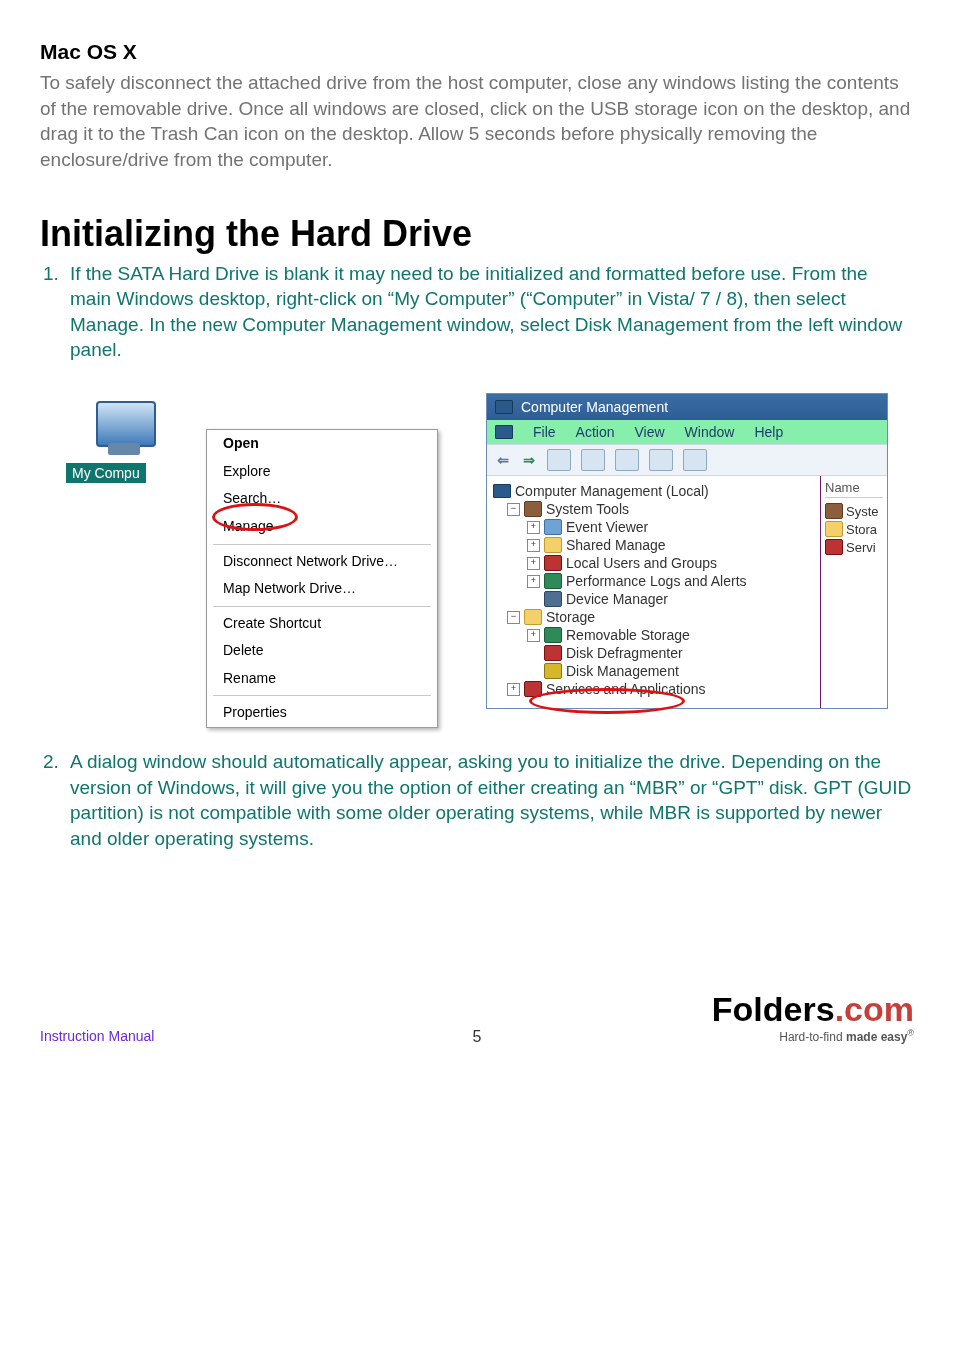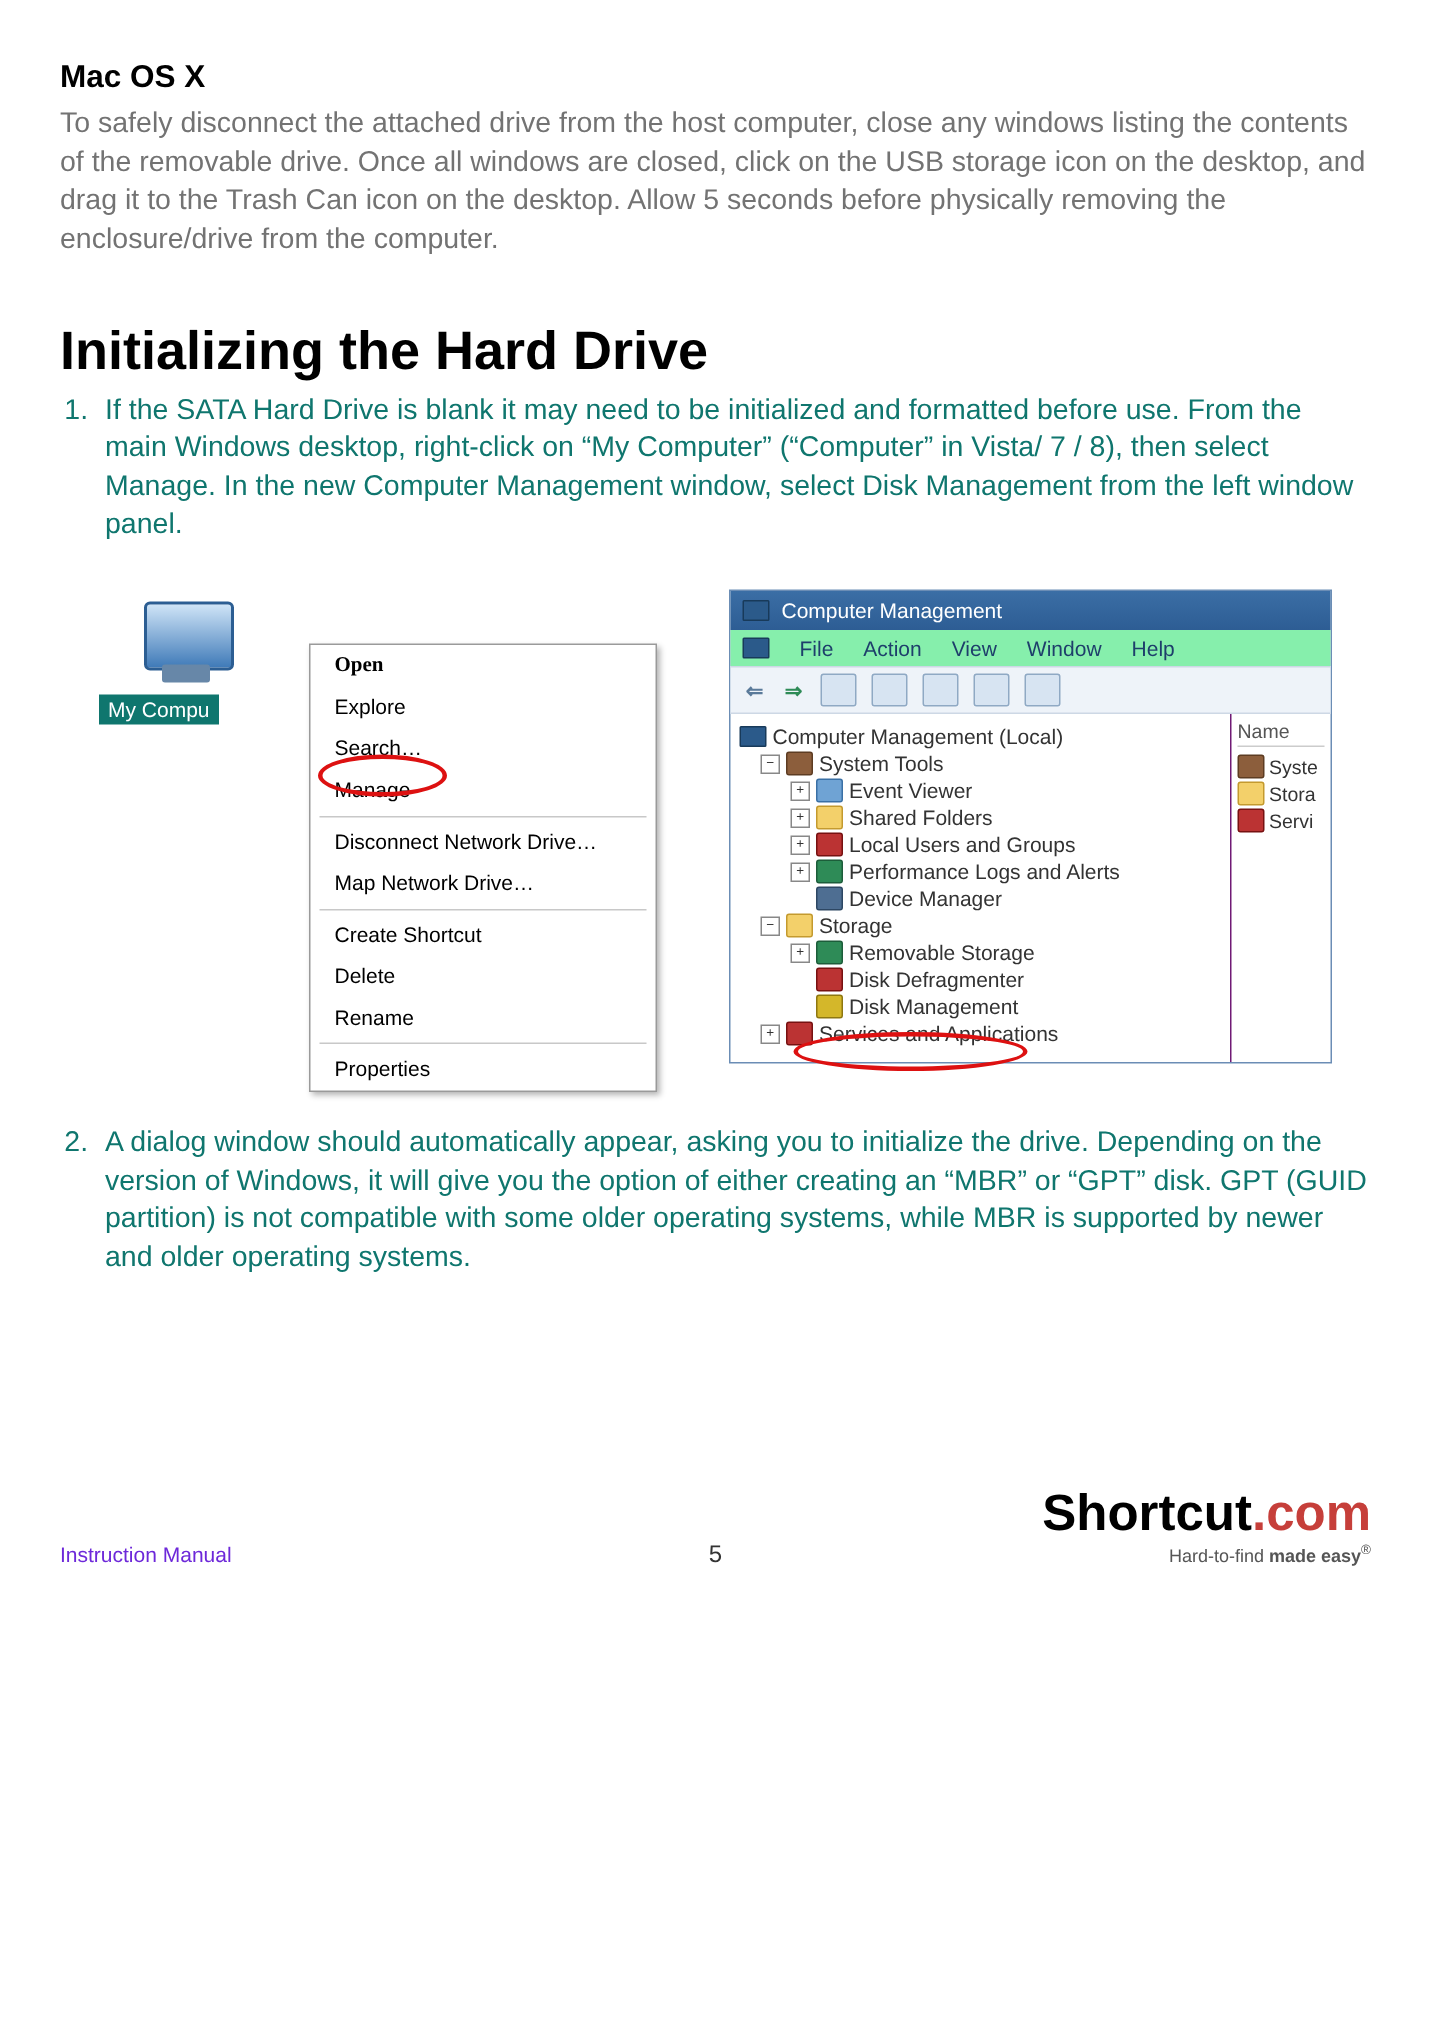--- a/index.html
+++ b/index.html
@@ -94,21 +94,21 @@
     background: #fff;
     border: 1px solid #9a9a9a;
     box-shadow: 2px 2px 4px rgba(0,0,0,.3);
     font-size: 14px;
     color: #000;
   }
   .context-menu .item {
     padding: 4px 16px;
     line-height: 1.4;
   }
-  .context-menu .item.bold { font-weight: bold; font-family: Liberation Serif, serif; }
+  .context-menu .item.bold { font-weight: bold; }
   .context-menu hr {
     border: none;
     border-top: 1px solid #c8c8c8;
     margin: 3px 6px;
   }
   .ellipse {
     position: absolute;
     border: 3px solid #d11;
     border-radius: 50%;
     background: transparent;
@@ -326,21 +326,21 @@
           <span>System Tools</span>
         </div>
         <div class="tree-node lvl2">
           <span class="expander">+</span>
           <span class="tree-icon"></span>
           <span>Event Viewer</span>
         </div>
         <div class="tree-node lvl2">
           <span class="expander">+</span>
           <span class="tree-icon folder"></span>
-          <span>Shared Folders</span>
+          <span>Shared Manage</span>
         </div>
         <div class="tree-node lvl2">
           <span class="expander">+</span>
           <span class="tree-icon red"></span>
           <span>Local Users and Groups</span>
         </div>
         <div class="tree-node lvl2">
           <span class="expander">+</span>
           <span class="tree-icon green"></span>
           <span>Performance Logs and Alerts</span>
@@ -398,19 +398,19 @@
 
 <ol class="steps" start="2">
   <li>A dialog window should automatically appear, asking you to initialize the drive. Depending on the version of Windows, it will give you the option of either creating an “MBR” or “GPT” disk. GPT (GUID partition) is not compatible with some older operating systems, while MBR is supported by newer and older operating systems.</li>
 </ol>
 
 <div class="footer">
   <div class="footer-left">Instruction Manual</div>
   <div class="footer-page">5</div>
   <div class="logo-block">
     <div class="logo-text">
-      <span>Shortcut</span><span class="dotcom">.com</span>
+      <span>Folders</span><span class="dotcom">.com</span>
     </div>
     <div class="logo-tag">
       <span>Hard-to-find </span><span class="easy">made easy</span><span class="sup">®</span>
     </div>
   </div>
 </div>
 
 </body></html>

